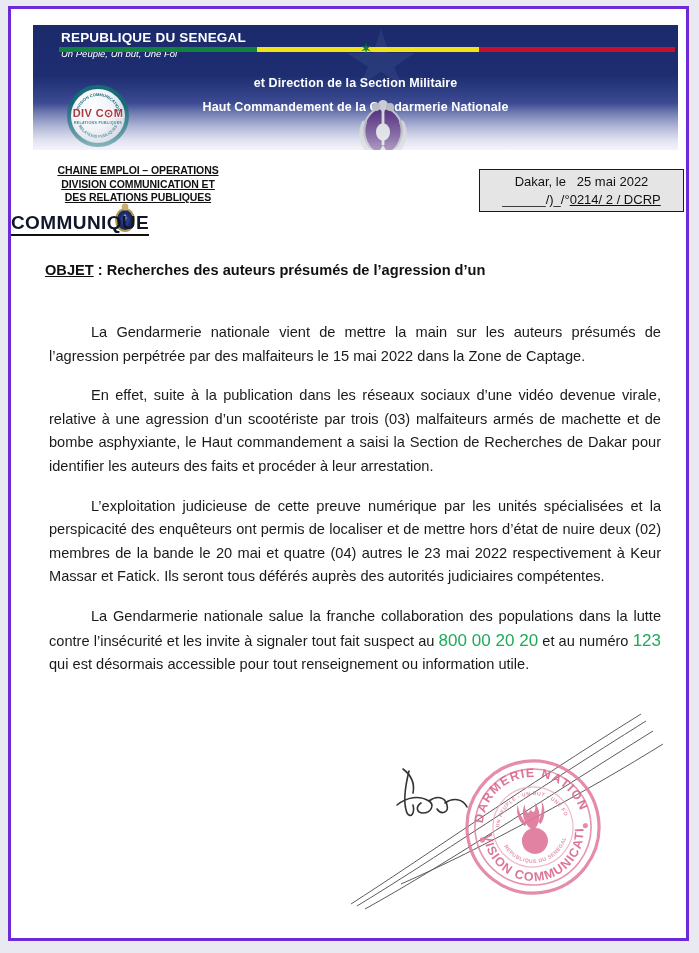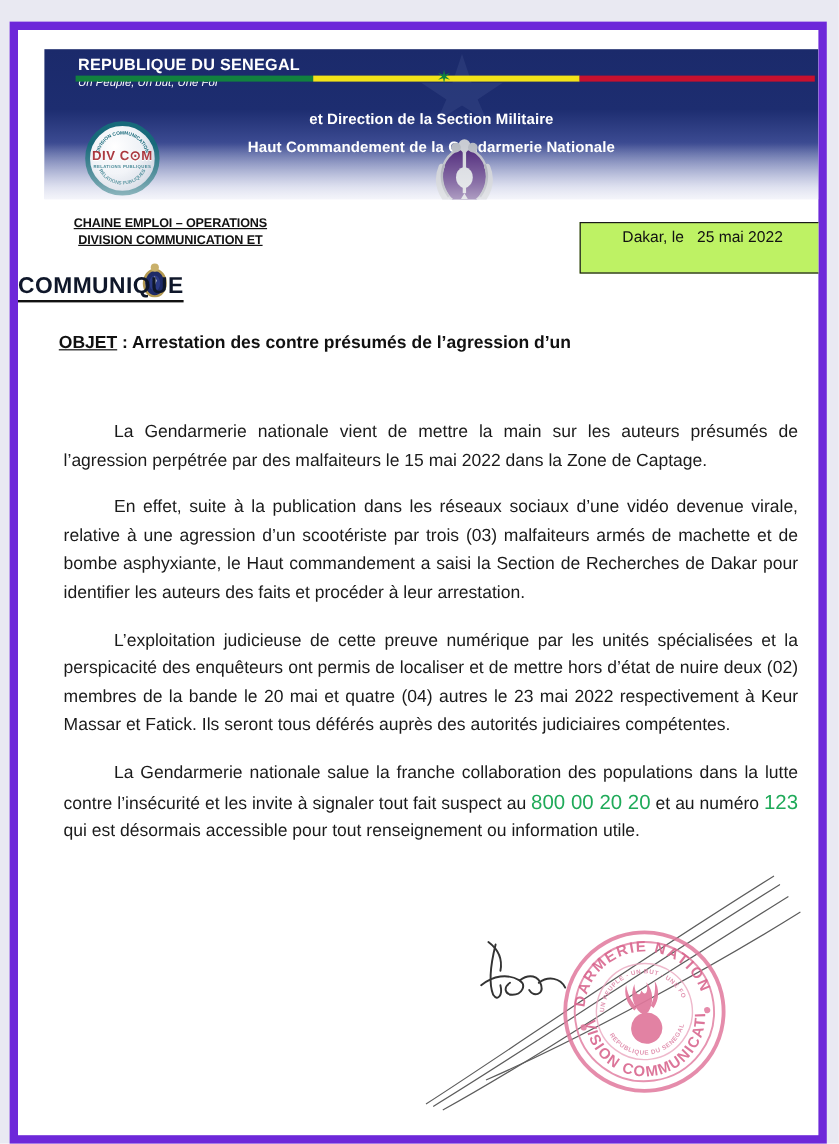--- a/index.html
+++ b/index.html
@@ -9,25 +9,25 @@
   body {
     width: 699px;
     height: 953px;
     background: #e9e9f2;
     font-family: "Liberation Sans", sans-serif;
     overflow: hidden;
   }
   .page {
     position: absolute;
     left: 8px;
-    top: 18px;
+    top: 6px;
     width: 681px;
     height: 935px;
     background: #ffffff;
-    border: 7px solid #6d28d9;
+    border: 3px solid #6d28d9;
     box-sizing: border-box;
     overflow: hidden;
   }
 
   
   .banner {
     position: absolute;
     left: 22px;
     top: 16px;
     width: 645px;
@@ -172,21 +172,21 @@
     width: 22px; height: 30px;
   }
 
   
   .datebox {
     position: absolute;
     left: 468px; top: 160px;
     width: 205px; height: 43px;
     border: 1.5px solid #1a1a1a;
     box-sizing: border-box;
-    background: #bef264;
+    background: #e5e5e5;
   }
   .datebox .l1 {
     position: absolute;
     left: 0; right: 0; top: 4px;
     text-align: center;
     font-size: 13px;
     color: #111;
     font-family: "Liberation Sans", sans-serif;
     white-space: pre;
   }
@@ -235,21 +235,21 @@
   .body {
     position: absolute;
     left: 38px; top: 312px;
     width: 612px;
     font-size: 14.6px;
     color: #1a1a1a;
     line-height: 23.6px;
     text-align: justify;
   }
   .body p {
-    margin: 12px 0 16px 0;
+    margin: 0 0 16px 0;
     text-indent: 42px;
   }
   .body p:last-child { margin-bottom: 0; }
   .phone {
     color: #1faa59;
     font-size: 17px;
   }
 
   
   .sig-area {
@@ -313,37 +313,39 @@
       <path d="M27 30 q-7 2 -7 9 q0 7 7 9 q7 -2 7 -9 q0 -7 -7 -9 z" fill="#d3d6dc"></path>
       <path d="M27 52 l3 5 l-3 5 l-3 -5 z" fill="#c9ccd3"></path>
     </svg>
 
     <div class="banner-glow"></div>
   </div>
 
   <div class="left-head">
     <div>CHAINE EMPLOI – OPERATIONS</div>
     <div>DIVISION COMMUNICATION ET</div>
+    <div>DES RELATIONS PUBLIQUES</div>
   </div>
 
   <svg class="small-badge" viewBox="0 0 22 30">
     <ellipse cx="11" cy="18" rx="9" ry="11" fill="#1e2a66" stroke="#b49a52" stroke-width="2"></ellipse>
     <circle cx="11" cy="5" r="3.4" fill="#c9b06a"></circle>
     <ellipse cx="11" cy="18" rx="4.5" ry="6.5" fill="#2b3a85"></ellipse>
     <path d="M11 12 l1.6 4 l-1.6 4 l-1.6 -4 z" fill="#d8dde8"></path>
   </svg>
 
   <div class="datebox">
     <div class="l1"><span>Dakar, le</span>&nbsp;&nbsp; <span>25 mai 2022</span></div>
+    <div class="l2"><span>______/)_/°</span><u>0214/ 2 / DCRP</u></div>
   </div>
 
   <div class="communique"><span>COMMUNIQUE</span></div>
 
   <div class="objet">
-    <span class="lbl">OBJET</span><span> : </span><span>Arrestation des contre présumés de l’agression d’un</span>
+    <span class="lbl">OBJET</span><span> : </span><span>Recherches des auteurs présumés de l’agression d’un</span>
   </div>
 
   <div class="body">
     <p>La Gendarmerie nationale vient de mettre la main sur les auteurs présumés de l’agression perpétrée par des malfaiteurs le 15 mai 2022 dans la Zone de Captage.</p>
     <p>En effet, suite à la publication dans les réseaux sociaux d’une vidéo devenue virale, relative à une agression d’un scootériste par trois (03) malfaiteurs armés de machette et de bombe asphyxiante, le Haut commandement a saisi la Section de Recherches de Dakar pour identifier les auteurs des faits et procéder à leur arrestation.</p>
     <p>L’exploitation judicieuse de cette preuve numérique par les unités spécialisées et la perspicacité des enquêteurs ont permis de localiser et de mettre hors d’état de nuire deux (02) membres de la bande le 20 mai et quatre (04) autres le 23 mai 2022 respectivement à Keur Massar et Fatick. Ils seront tous déférés auprès des autorités judiciaires compétentes.</p>
     <p><span>La Gendarmerie nationale salue la franche collaboration des populations dans la lutte contre l’insécurité et les invite à signaler tout fait suspect au </span><span class="phone">800 00 20 20</span><span> et au numéro </span><span class="phone">123</span><span> qui est désormais accessible pour tout renseignement ou information utile.</span></p>
   </div>
 
   <svg class="sig-area" viewBox="0 0 330 205">

